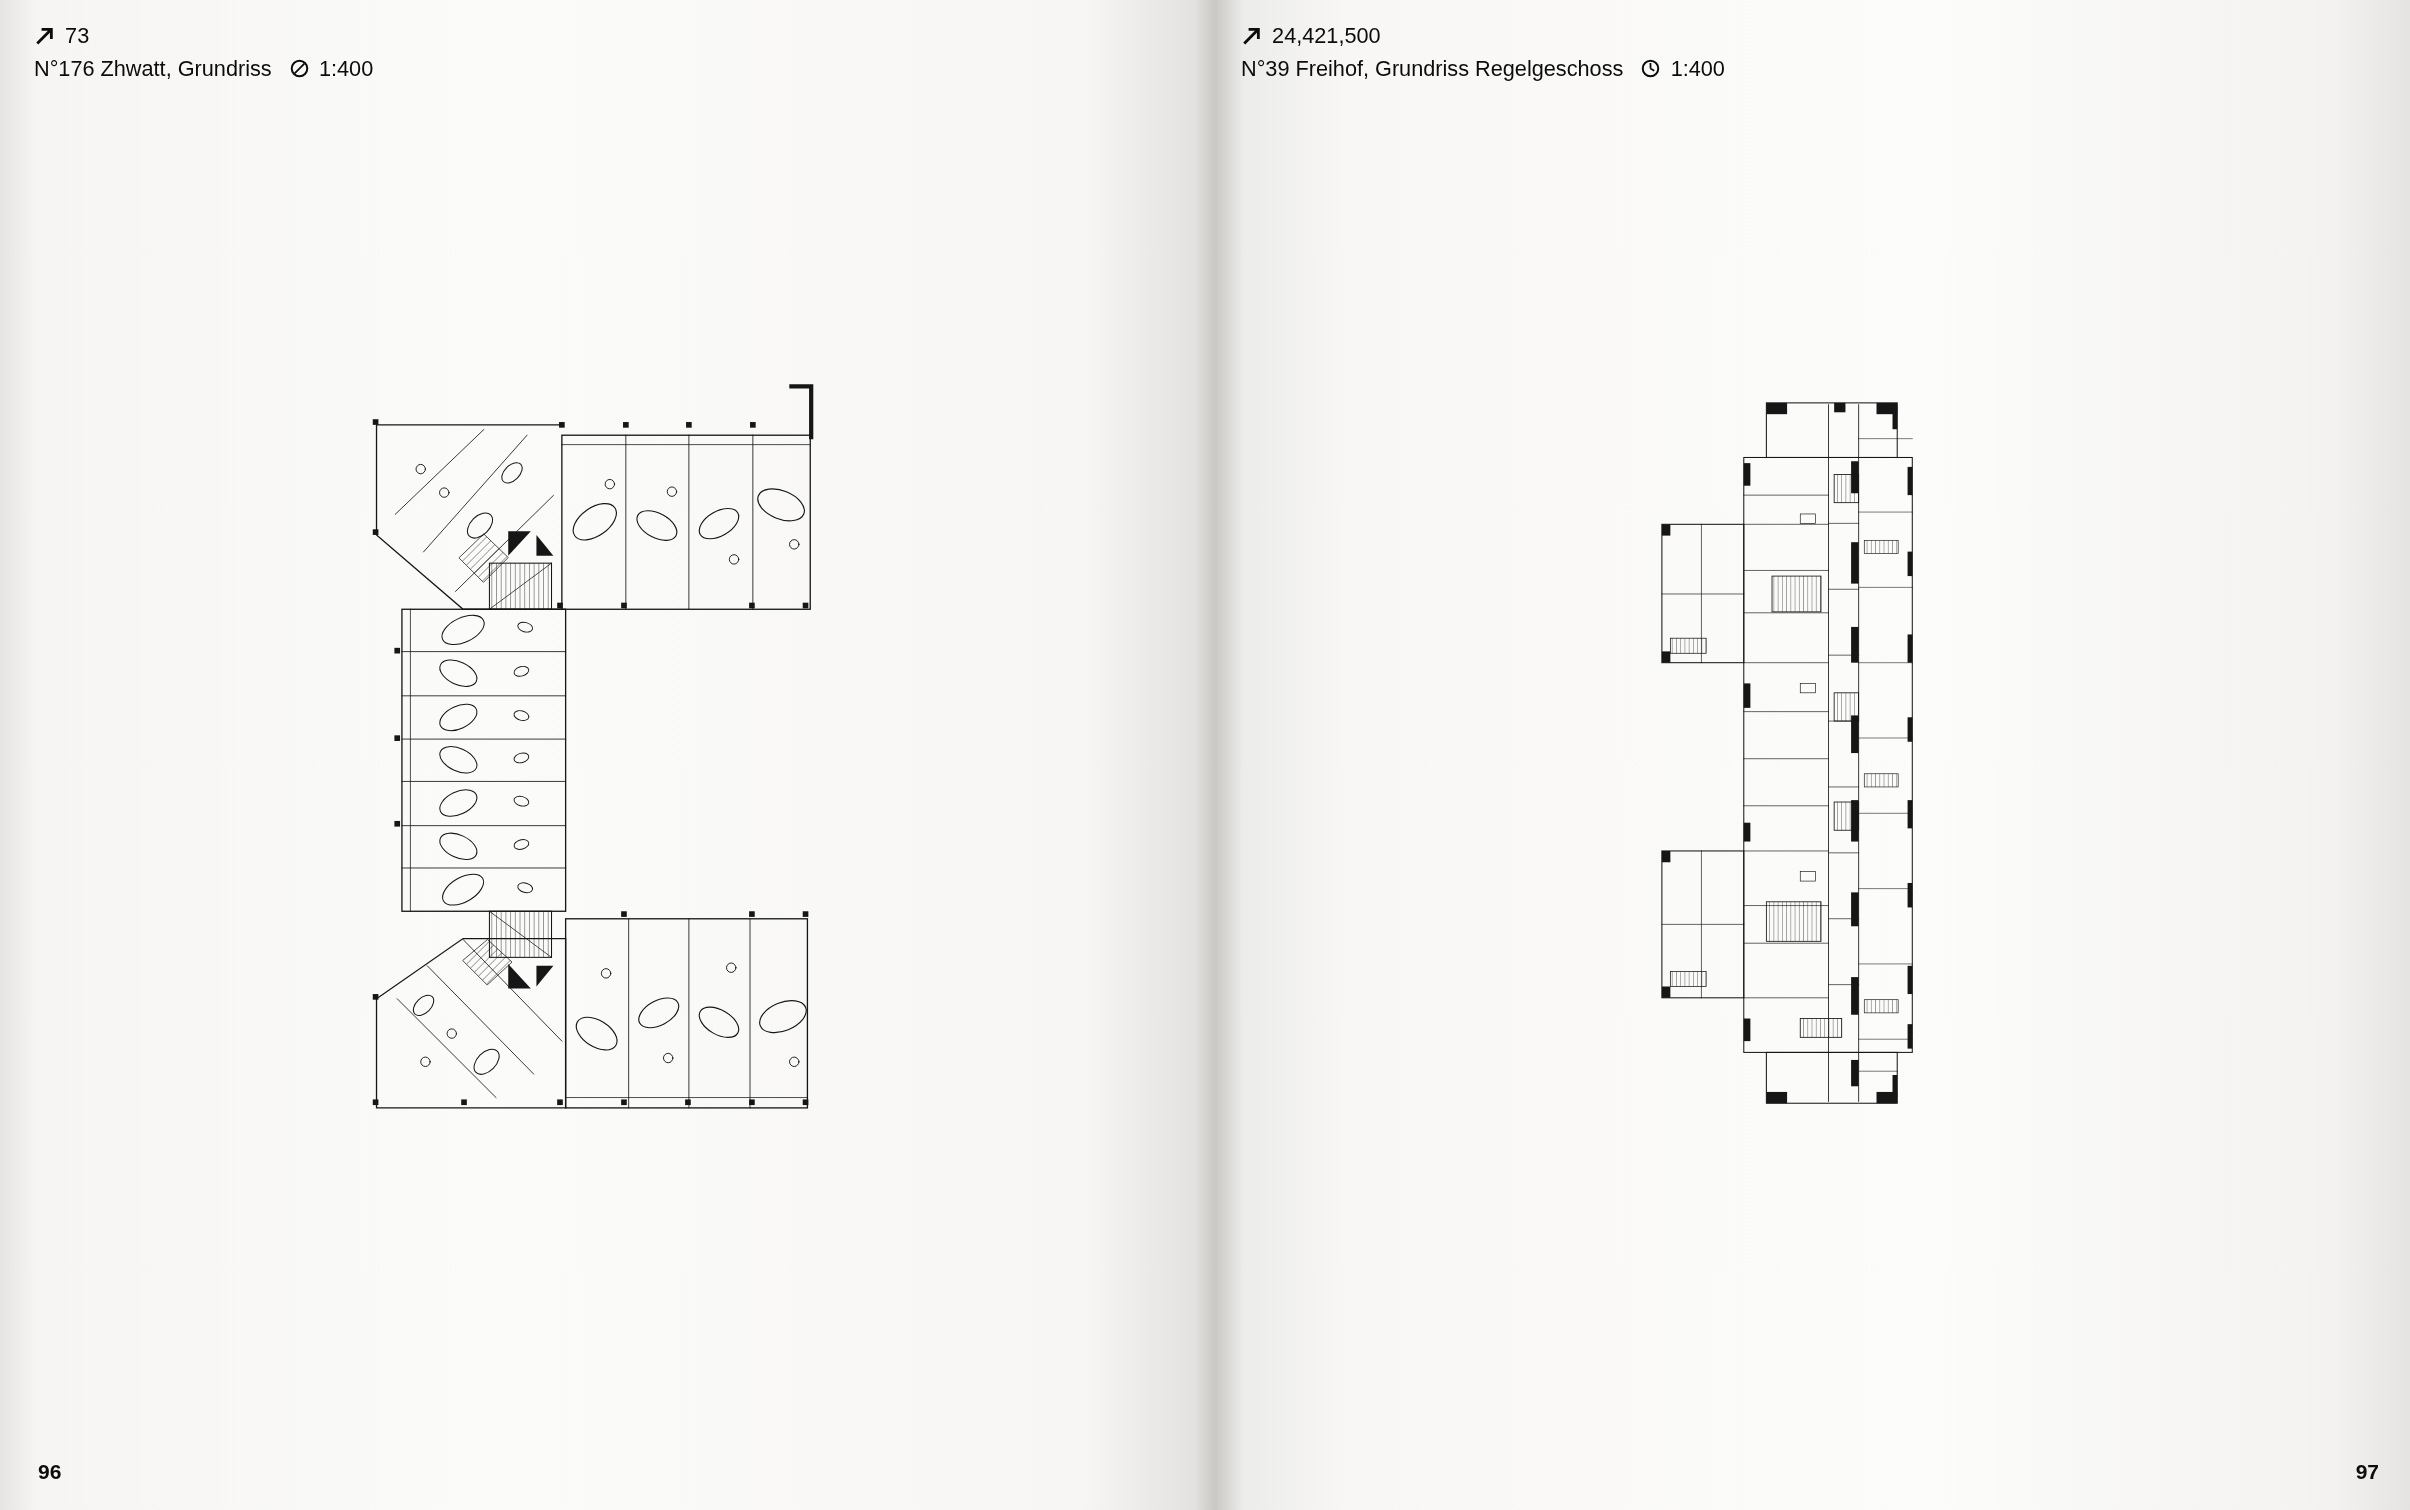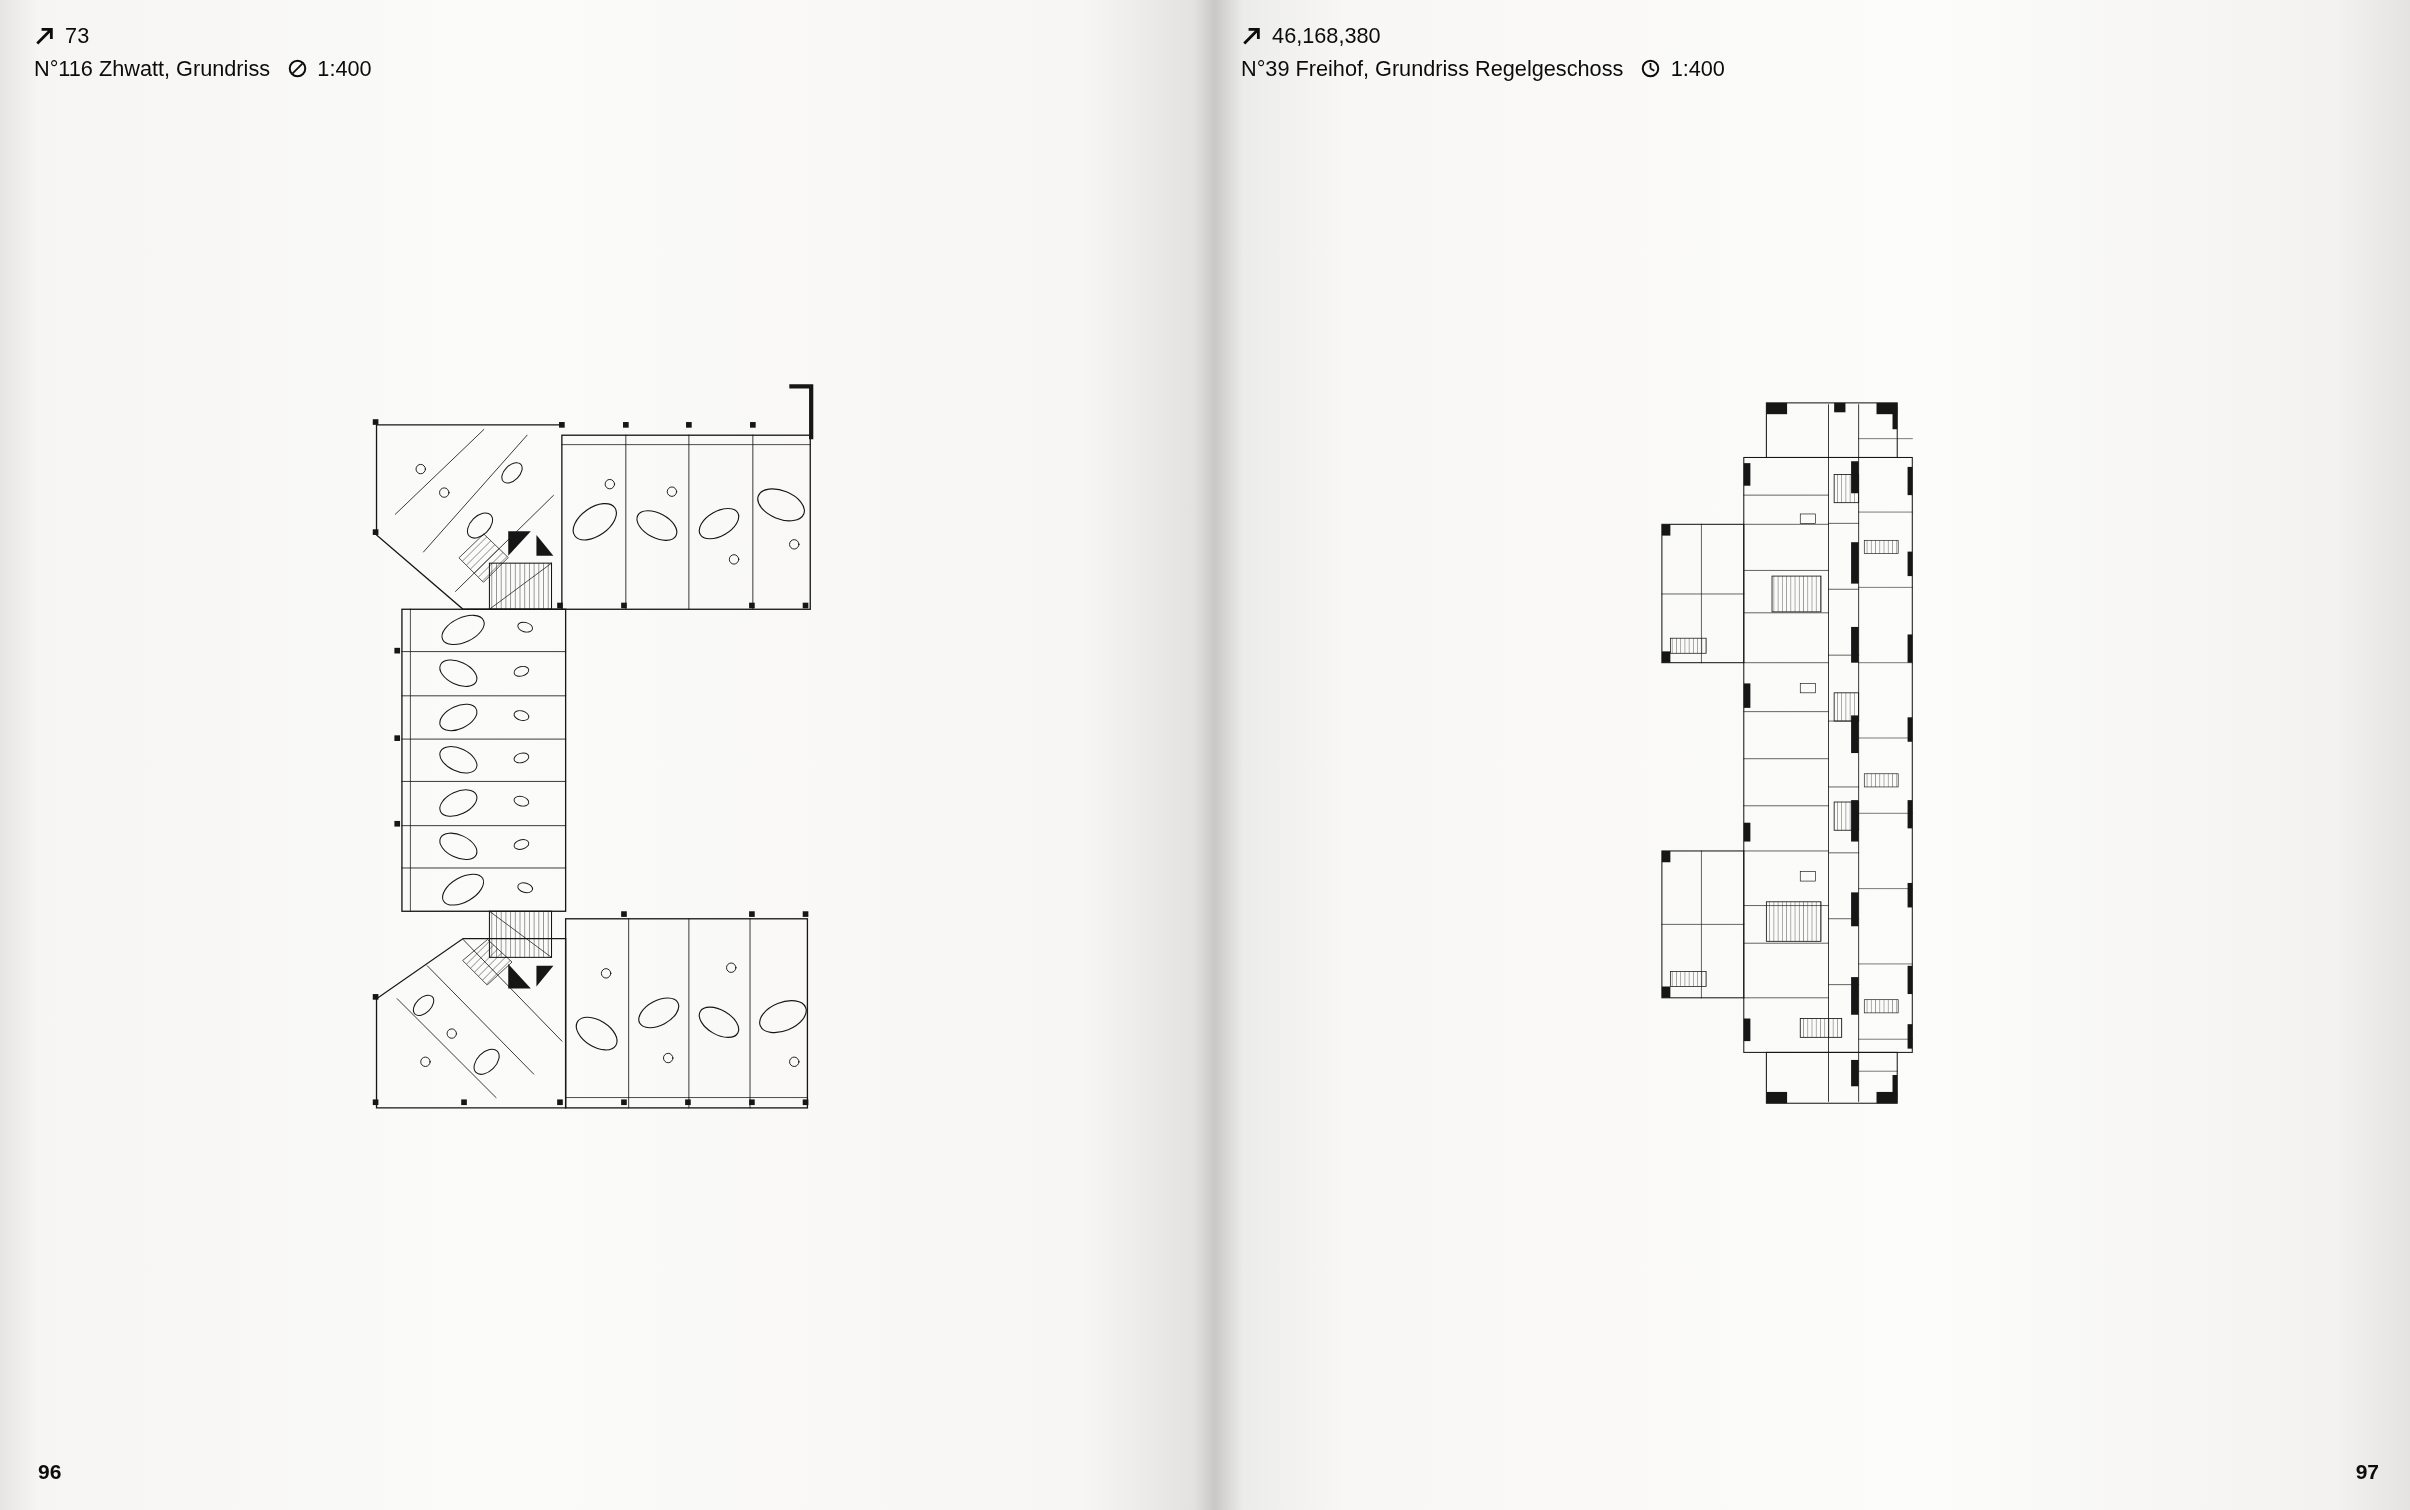--- a/index.html
+++ b/index.html
@@ -42,21 +42,21 @@
   <div class="plan-header" style="left:34px;top:24.5px;">
     <div class="ref-row">
       <span class="icon">
         <svg width="21.7" height="21.7" viewBox="0 0 20 20">
             <path d="M3 17 L16 4 M7 4 H16 V13" stroke="#0c0c0c" stroke-width="2.6" fill="none"></path>
           </svg>
       </span>
       <span>73</span>
     </div>
     <div class="caption-row">
-      <span>N°116 Zhwatt, Grundriss</span>
+      <span>N°176 Zhwatt, Grundriss</span>
       <span class="icon scale-gap">
         <svg width="21" height="21" viewBox="0 0 20 20">
             <circle cx="10" cy="10" r="7.4" stroke="#0c0c0c" stroke-width="1.9" fill="none"></circle>
             <line x1="5.4" y1="14.6" x2="14.6" y2="5.4" stroke="#0c0c0c" stroke-width="1.7"></line>
           </svg>
       </span>
       <span>1:400</span>
     </div>
   </div>
 
@@ -187,21 +187,21 @@
 
   <div class="page-number left">96</div>
 
   <div class="plan-header" style="left:1241px;top:24.5px;">
     <div class="ref-row">
       <span class="icon">
         <svg width="21.7" height="21.7" viewBox="0 0 20 20">
             <path d="M3 17 L16 4 M7 4 H16 V13" stroke="#0c0c0c" stroke-width="2.6" fill="none"></path>
           </svg>
       </span>
-      <span>46,168,380</span>
+      <span>24,421,500</span>
     </div>
     <div class="caption-row">
       <span>N°39 Freihof, Grundriss Regelgeschoss</span>
       <span class="icon scale-gap">
         <svg width="21" height="21" viewBox="0 0 20 20">
             <circle cx="10" cy="10" r="7.4" stroke="#0c0c0c" stroke-width="1.9" fill="none"></circle>
             <path d="M10 10 V4.8 M10 10 L13.6 12.2" stroke="#0c0c0c" stroke-width="1.7" fill="none"></path>
           </svg>
       </span>
       <span>1:400</span>

